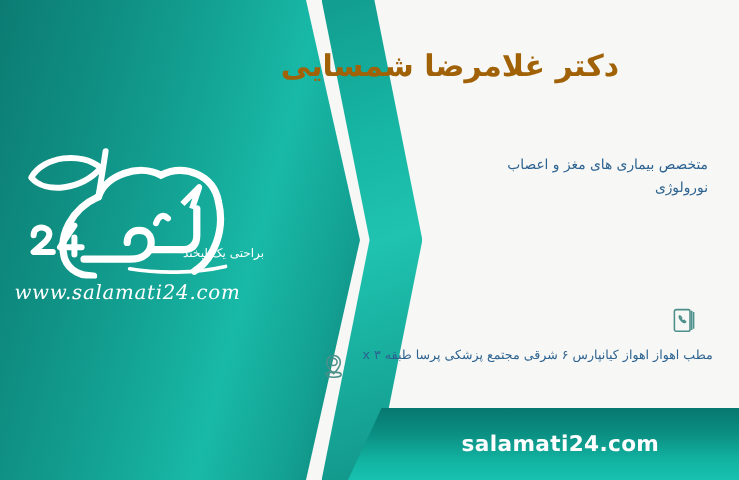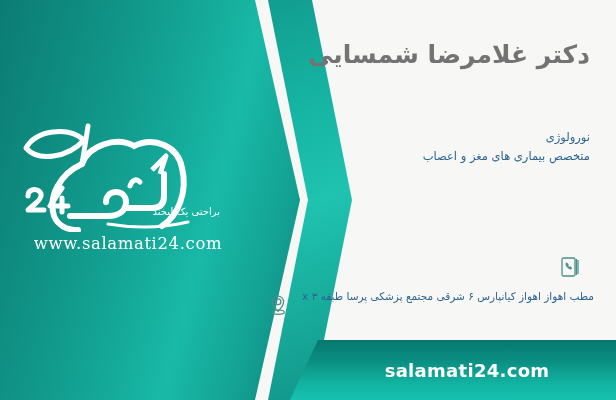--- a/index.html
+++ b/index.html
@@ -55,36 +55,37 @@
     top: 112px;
     width: 232px;
     height: 152px;
   }
   .logo-wrap svg { display: block; }
   .logo-url {
     position: absolute;
     left: 0;
     top: 122px;
     width: 232px;
-    text-align: center;
+    text-align: left;
     color: #ffffff;
     font-size: 16.5px;
     letter-spacing: 0.6px;
     font-family: "DejaVu Serif", "Liberation Serif", serif;
     direction: ltr;
+    font-style: italic;
   }
 
   
   .doctor-name {
     position: absolute;
     right: 26px;
     top: 40px;
     width: 430px;
-    text-align: right;
-    color: #737373;
+    text-align: center;
+    color: #a16207;
     font-size: 25px;
     font-weight: bold;
     letter-spacing: 0.2px;
   }
   .specialty-main {
     position: absolute;
     right: 26px;
     top: 95px;
     width: 430px;
     text-align: right;
@@ -193,22 +194,22 @@
       <path d="M96 112 C120 116, 150 116, 176 110" stroke="#ffffff" stroke-width="3" fill="none" stroke-linecap="round"></path>
     </svg>
     <div style="position:absolute; right:24px; top:94px; color:#ffffff; font-size:10px; direction:rtl;">براحتی یک لبخند</div>
     <div class="logo-url">www.salamati24.com</div>
   </div>
 
   <div class="doctor-name">دکتر غلامرضا شمسایی</div>
 
 
   <div class="desc-block">
+    <div>متخصص بیماری های مغز و اعصاب</div>
     <div>نورولوژی</div>
-    <div>متخصص بیماری های مغز و اعصاب</div>
   </div>
 
   <div class="contact-row" id="row-phone">
     <span class="contact-text"></span>
     <span class="contact-icon">
       <svg width="24" height="24" viewBox="0 0 24 24" fill="none" stroke="#4d8f8a" stroke-width="1.3">
         <rect x="4" y="3" width="13" height="18" rx="1.5"></rect>
         <line x1="18.4" y1="4" x2="18.4" y2="20"></line>
         <line x1="20" y1="5" x2="20" y2="19"></line>
         <path d="M8.4 8.2c-.5.6-.4 1.6.5 2.9 1 1.4 2.1 2.3 3 2.6.7.2 1.2 0 1.5-.5l-1.3-1.2-1 .5c-.6-.4-1.2-1-1.6-1.7l.6-.9-1.1-1.4c-.3-.2-.5-.2-.6-.3z" stroke-linejoin="round"></path>

